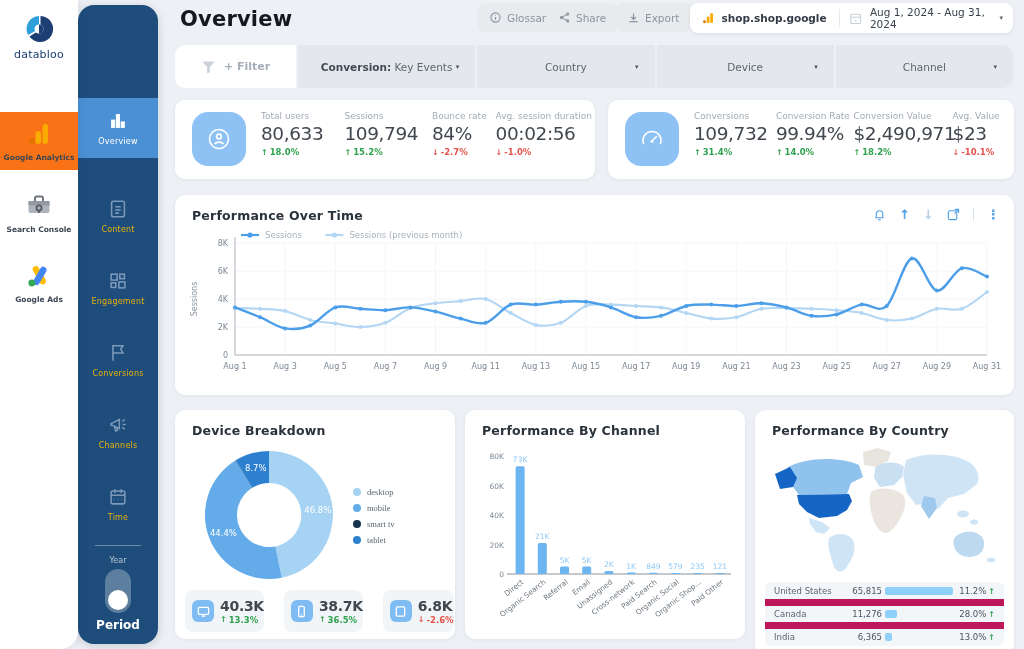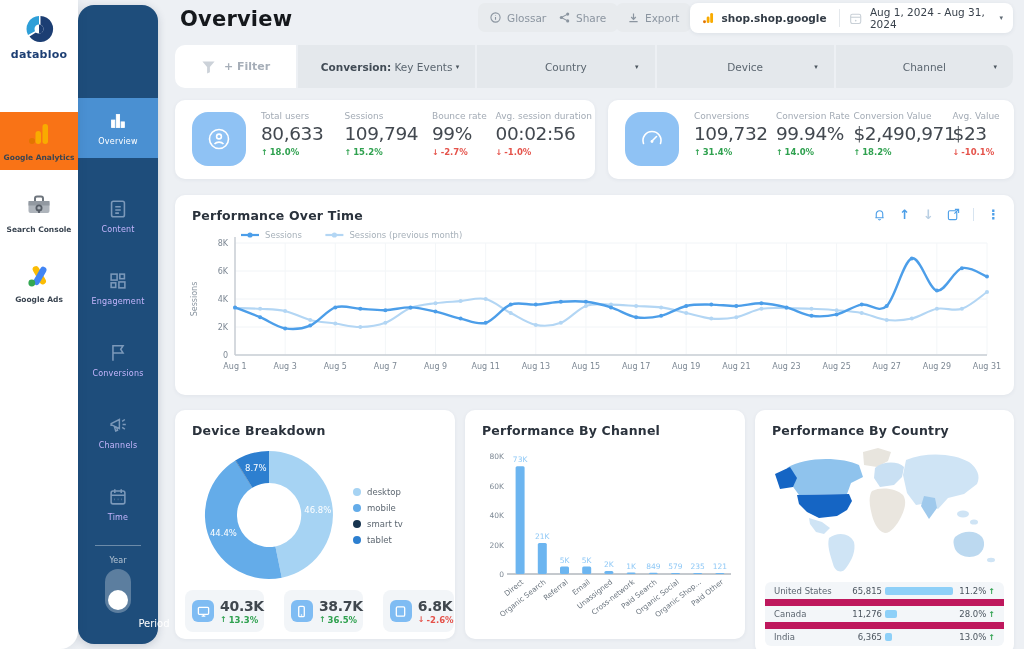--- a/index.html
+++ b/index.html
@@ -7,37 +7,37 @@
     width:1024px;height:649px;position:relative;overflow:hidden;
     background:#edf0f4;
     font-family:"DejaVu Sans","Liberation Sans",sans-serif;
     -webkit-font-smoothing:antialiased;
   }
   
   .app-sidebar{position:absolute;left:0;top:0;width:78px;height:649px;background:#fff;
     border-radius:0 0 18px 0;box-shadow:2px 0 8px rgba(20,40,70,.07);z-index:3;}
   .logo{position:absolute;top:14px;left:0;width:78px;text-align:center;}
   .logo svg{display:block;margin:0 auto 4px auto;}
-  .logo-text{font-size:11px;font-weight:700;color:#1c3e73;letter-spacing:.2px;}
+  .logo-text{font-size:11px;font-weight:400;color:#1c3e73;letter-spacing:.2px;}
   .app-item{position:absolute;left:0;width:78px;text-align:center;padding:9px 0 8px 0;cursor:pointer;}
   .app-item.active{background:#f97316;}
   .app-item .app-label{font-size:7.5px;font-weight:700;color:#3a4551;margin-top:6px;line-height:1.2;}
   .app-item svg{display:block;margin:0 auto;}
 
   
   .nav-sidebar{position:absolute;left:78px;top:5px;width:80px;height:639px;background:#1e4d7b;
     border-radius:16px;z-index:2;box-shadow:0 2px 8px rgba(20,40,70,.18);}
-  .nav-item{position:absolute;left:0;width:80px;text-align:center;color:#c4b5fd;cursor:pointer;}
+  .nav-item{position:absolute;left:0;width:80px;text-align:center;color:#eab308;cursor:pointer;}
   .nav-item svg{display:block;margin:0 auto 5px auto;stroke:#7c99ba;}
   .nav-item .nav-label{font-size:8px;letter-spacing:.2px;}
   .nav-item.active{background:#4a90d2;color:#fff;padding:12px 0;}
   .nav-item.active svg{stroke:#fff;}
   .nav-divider{position:absolute;left:17px;width:46px;border-top:1px solid rgba(255,255,255,.35);}
   .toggle-label{position:absolute;left:0;width:80px;text-align:center;font-size:8px;color:rgba(255,255,255,.65);}
-  .toggle-label.bold{font-weight:400;color:#fff;font-size:10px;padding-left:36px;}
+  .toggle-label.bold{font-weight:700;color:#fff;font-size:12px;}
   .switch{position:absolute;left:27px;width:26px;height:44px;background:rgba(255,255,255,.28);border-radius:13px;cursor:pointer;}
   .switch .knob{position:absolute;left:3px;bottom:3px;width:20px;height:20px;border-radius:50%;background:#fff;}
 
   
   .page-title{position:absolute;left:180px;top:7px;font-size:21px;font-weight:700;color:#15181c;letter-spacing:.2px;}
   .hbtn{position:absolute;top:3px;height:29px;background:#e8ebee;border-radius:7px;border:none;
     display:flex;align-items:center;gap:6px;padding:0 12px;font-size:10.5px;color:#8b95a0;
     font-family:inherit;cursor:pointer;}
   .prop-card{position:absolute;left:690px;top:3px;width:323px;height:30px;background:#fff;border-radius:8px;
     box-shadow:0 1px 4px rgba(30,50,80,.08);display:flex;align-items:center;z-index:4;}
@@ -84,21 +84,21 @@
   .dcell{flex:1;background:#f2f5f8;border-radius:8px;display:flex;align-items:center;padding-left:7px;gap:6px;}
   .dcell .dicon{width:22px;height:22px;border-radius:6px;background:#7fbcf3;flex:none;
     display:flex;align-items:center;justify-content:center;}
   .dcell .dval{font-size:14px;font-weight:600;color:#40474e;letter-spacing:-.3px;}
   .dcell .delta{margin-top:1px;}
 
   
   .donut-legend{position:absolute;left:178px;top:77px;}
   .dl-item{display:flex;align-items:center;gap:6px;margin-bottom:6px;}
   .dl-dot{width:8px;height:8px;border-radius:50%;flex:none;}
-  .dl-label{font-size:8.5px;color:#5c6670;}
+  .dl-label{font-size:8.5px;color:#5c6670;font-family:Liberation Serif, serif;}
 
   
   .country-table{position:absolute;left:10px;top:172px;width:239px;background:#f3f6f9;border-radius:6px;padding:1px 0;}
   .crow{display:flex;align-items:center;height:16px;padding:0 9px;}
   .crow + .crow{border-top:7px solid #be185d;}
   .cname{width:72px;font-size:8.5px;color:#5c6670;}
   .cval{width:36px;font-size:8.5px;color:#4a545e;text-align:right;padding-right:3px;}
   .cbar{height:8px;background:#8ed0f8;border-radius:2px;}
   .cpct{margin-left:auto;font-size:8.5px;color:#4a545e;display:flex;align-items:center;gap:2px;}
   .cpct .arr{color:#2fa14f;font-size:8px;font-weight:700;}
@@ -298,21 +298,21 @@
     <div class="metric" style="flex:1.1">
       <div class="m-label">Sessions</div>
       <div class="m-value">109,794</div>
       <div class="delta up">
           <span class="arr">↑</span>
           <span>15.2%</span>
         </div>
     </div>
     <div class="metric" style="flex:.8">
       <div class="m-label">Bounce rate</div>
-      <div class="m-value">99%</div>
+      <div class="m-value">84%</div>
       <div class="delta down">
           <span class="arr">↓</span>
           <span>-2.7%</span>
         </div>
     </div>
     <div class="metric" style="flex:1.15">
       <div class="m-label">Avg. session duration</div>
       <div class="m-value">00:02:56</div>
       <div class="delta down">
           <span class="arr">↓</span>

